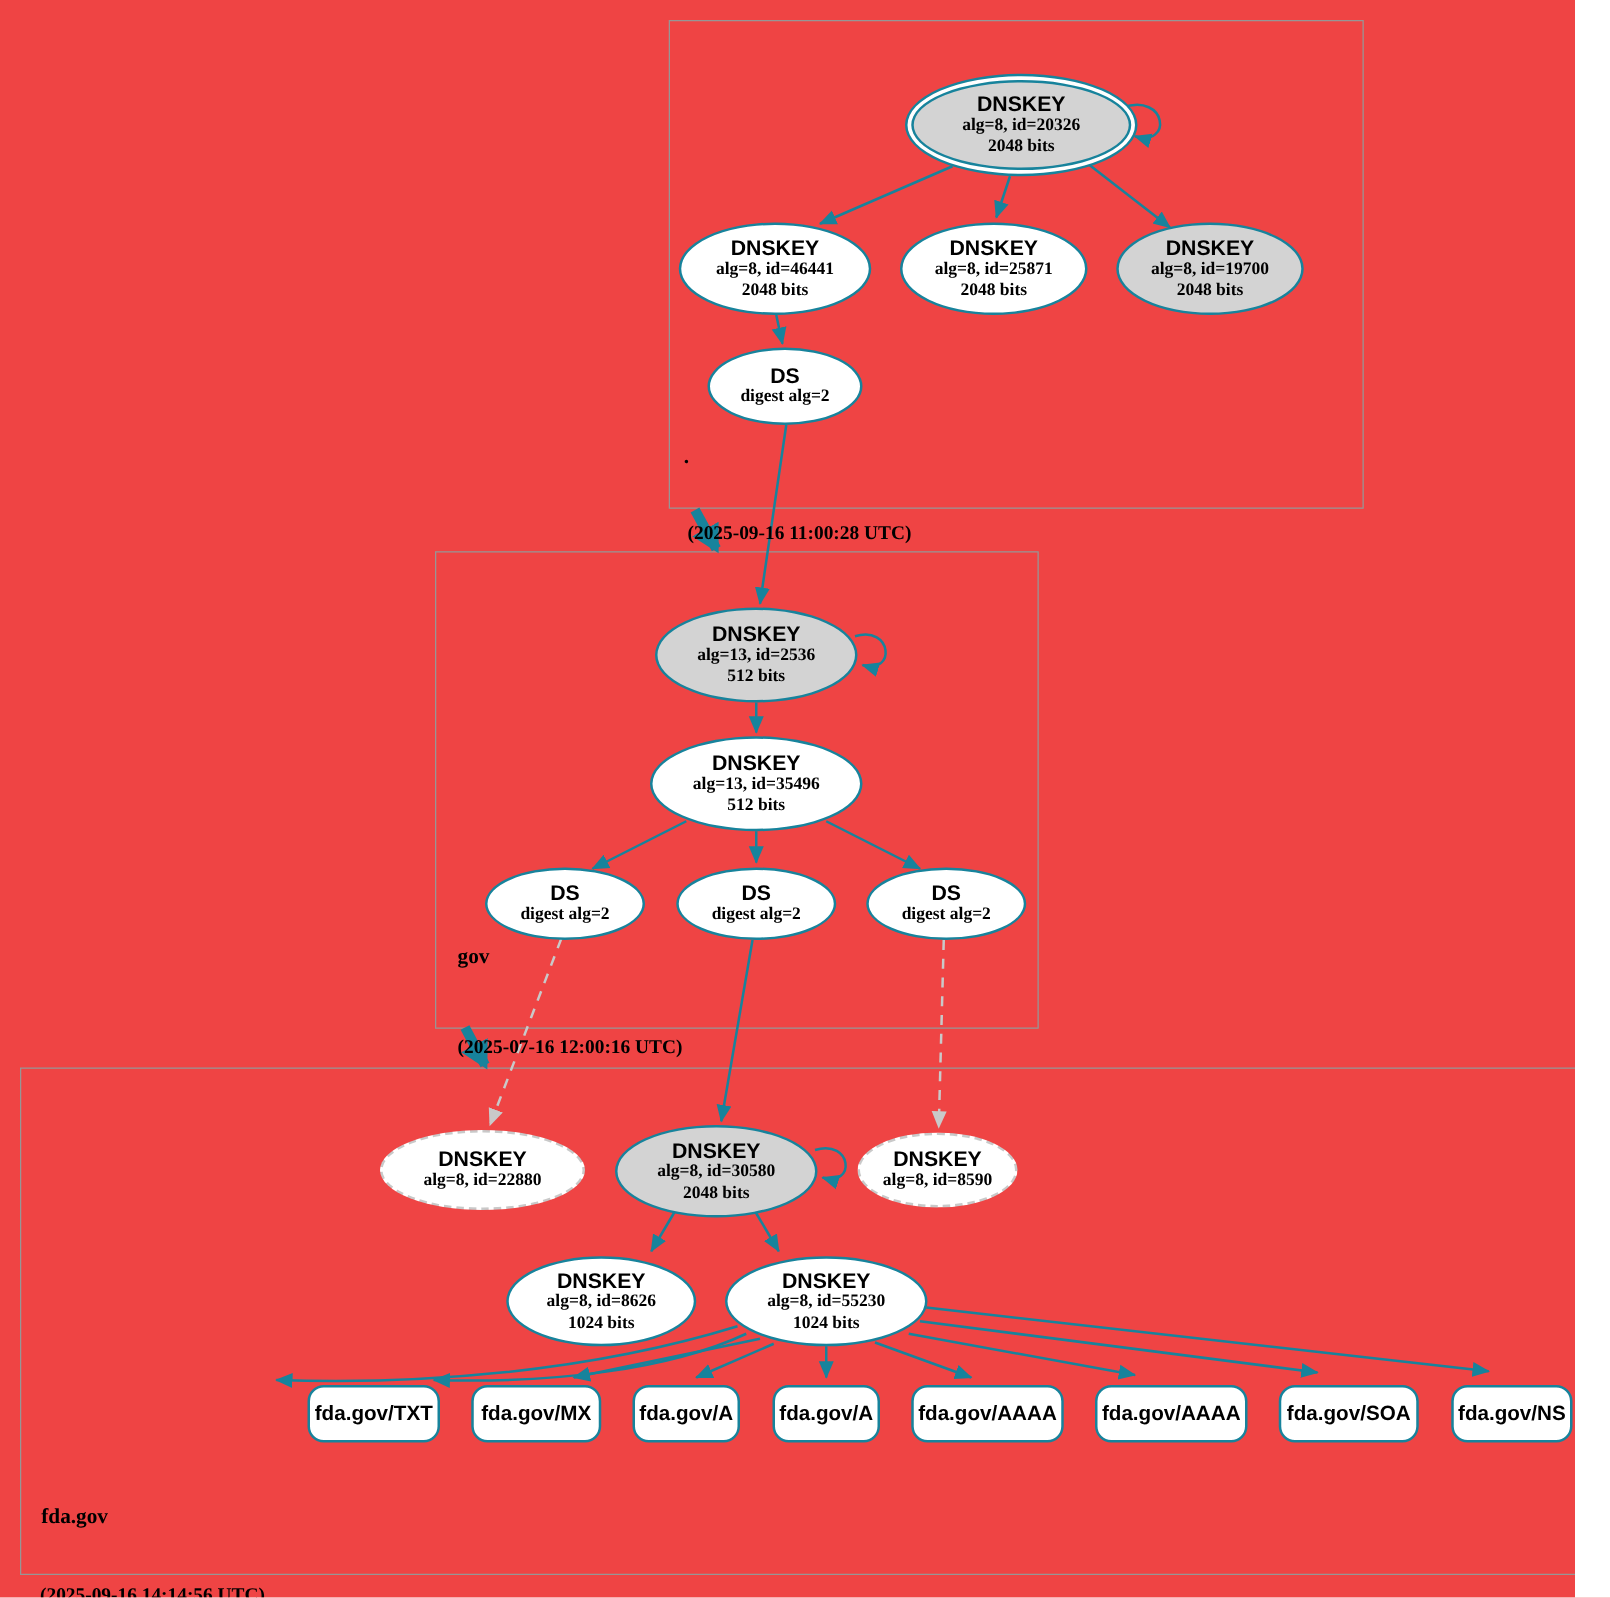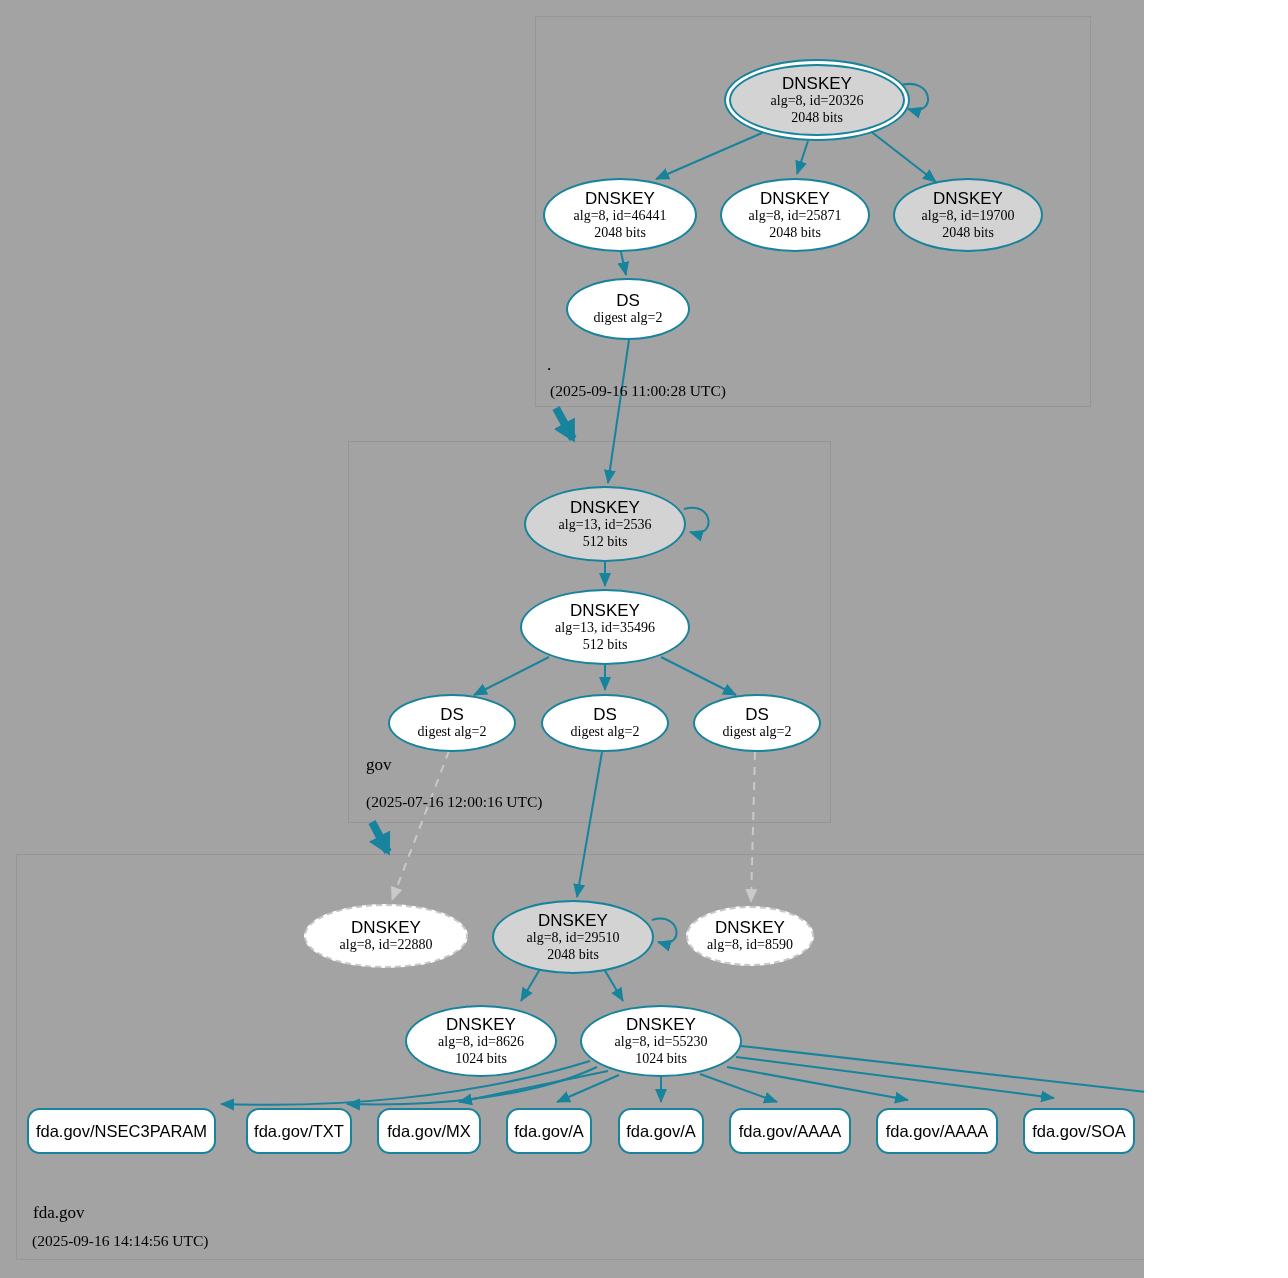--- a/index.html
+++ b/index.html
@@ -2,22 +2,22 @@
 <html style="--teal: #17839c; --node-fill: #d3d3d3; --dashed: #c9c9c9; --box-border: #969696;"><head>
 <meta charset="utf-8">
 <style>
   :root{
     --teal:#17839c;
     --node-fill:#d3d3d3;
     --dashed:#c9c9c9;
     --box-border:#969696;
   }
   html,body{margin:0;padding:0;background:#fff;}
-  .canvas{position:relative;width:1144px;height:1278px;background:#a3a3a3;overflow:hidden;
-          font-family:"Liberation Serif",serif;color:#000;}
+  .canvas{position:relative;width:1260px;height:1278px;background:#ef4444;overflow:hidden;
+          font-family:"Liberation Serif",serif;color:#000;font-weight:bold;}
   .zbox{position:absolute;border:1px solid var(--box-border);background:transparent;z-index:1;box-sizing:border-box;}
   svg.edges{position:absolute;left:0;top:0;z-index:2;}
   .e{stroke:var(--teal);stroke-width:2;fill:none;}
   .ed{stroke:var(--dashed);stroke-width:2;fill:none;stroke-dasharray:8 7;}
   .et{stroke:var(--teal);stroke-width:8;fill:none;}
   #ah path,#ahb path{fill:var(--teal);}
   #ahg path{fill:var(--dashed);}
   .node{position:absolute;z-index:3;box-sizing:border-box;border:2px solid var(--teal);border-radius:50%;
         background:#fff;display:flex;flex-direction:column;align-items:center;justify-content:center;
         text-align:center;}
@@ -26,21 +26,21 @@
   .node.double{background:#fff;display:block;}
   .double .inner{position:absolute;inset:3px;border:2px solid var(--teal);border-radius:50%;
         background:var(--node-fill);display:flex;flex-direction:column;align-items:center;justify-content:center;
         text-align:center;}
   .nt{font-family:"Liberation Sans",sans-serif;font-size:17px;line-height:1.12;}
   .nd{font-family:"Liberation Serif",serif;font-size:14px;line-height:1.16;}
   .rrset{position:absolute;top:1108px;height:46px;z-index:3;box-sizing:border-box;border:2px solid var(--teal);
         border-radius:13px;background:#fff;display:flex;align-items:center;justify-content:center;
         font-family:"Liberation Sans",sans-serif;font-size:16.5px;}
   .zlabel{position:absolute;z-index:3;font-family:"Liberation Serif",serif;font-size:17px;line-height:1.1;}
-  .zts{position:absolute;z-index:3;font-family:"Liberation Serif",serif;font-size:15.5px;line-height:1.1;}
+  .zts{position:absolute;z-index:3;font-family:"Liberation Serif",serif;font-size:15.5px;line-height:1.1;margin-top:36px;}
 </style>
 </head>
 <body>
 
 <div class="canvas">
 
   <div class="zbox" style="left:535px;top:16px;width:556px;height:391px"></div>
   <div class="zbox" style="left:348px;top:441px;width:483px;height:382px"></div>
   <div class="zbox" style="left:16px;top:854px;width:1255px;height:406px"></div>
 
@@ -148,39 +148,38 @@
   </div>
   <div class="zlabel" style="left:366px;top:756px">gov</div>
   <div class="zts" style="left:366px;top:793px">(2025-07-16 12:00:16 UTC)</div>
 
   <div class="node dashedNode" style="left:304px;top:904px;width:164px;height:64px">
     <div class="nt">DNSKEY</div>
     <div class="nd">alg=8, id=22880</div>
   </div>
   <div class="node gray" style="left:492px;top:900px;width:162px;height:74px">
     <div class="nt">DNSKEY</div>
-    <div class="nd">alg=8, id=29510</div>
+    <div class="nd">alg=8, id=30580</div>
     <div class="nd">2048 bits</div>
   </div>
   <div class="node dashedNode" style="left:686px;top:906px;width:128px;height:60px">
     <div class="nt">DNSKEY</div>
     <div class="nd">alg=8, id=8590</div>
   </div>
   <div class="node" style="left:405px;top:1005px;width:152px;height:72px">
     <div class="nt">DNSKEY</div>
     <div class="nd">alg=8, id=8626</div>
     <div class="nd">1024 bits</div>
   </div>
   <div class="node" style="left:580px;top:1005px;width:162px;height:72px">
     <div class="nt">DNSKEY</div>
     <div class="nd">alg=8, id=55230</div>
     <div class="nd">1024 bits</div>
   </div>
 
-  <div class="rrset" style="left:27px;width:189px">fda.gov/NSEC3PARAM</div>
   <div class="rrset" style="left:246px;width:106px">fda.gov/TXT</div>
   <div class="rrset" style="left:377px;width:104px">fda.gov/MX</div>
   <div class="rrset" style="left:506px;width:86px">fda.gov/A</div>
   <div class="rrset" style="left:618px;width:86px">fda.gov/A</div>
   <div class="rrset" style="left:729px;width:122px">fda.gov/AAAA</div>
   <div class="rrset" style="left:876px;width:122px">fda.gov/AAAA</div>
   <div class="rrset" style="left:1023px;width:112px">fda.gov/SOA</div>
   <div class="rrset" style="left:1161px;width:97px">fda.gov/NS</div>
 
   <div class="zlabel" style="left:33px;top:1204px">fda.gov</div>

